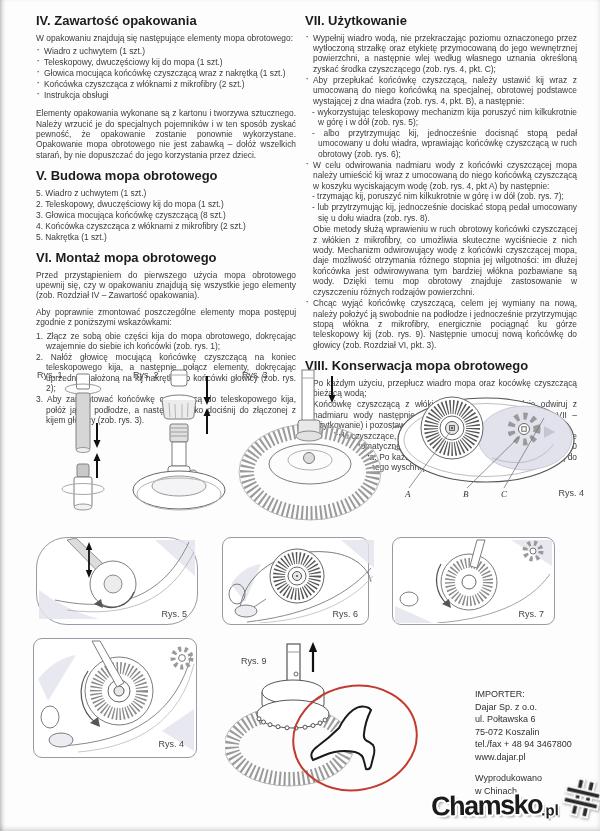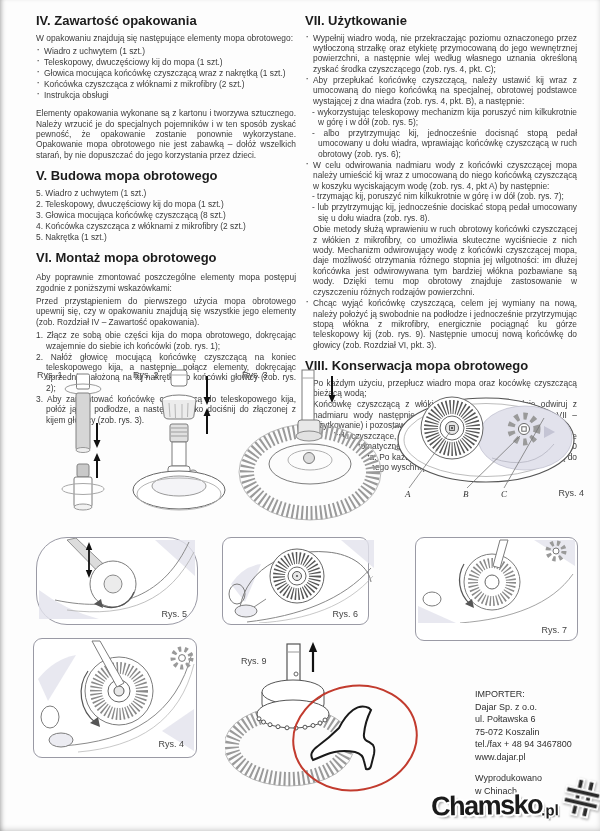--- a/index.html
+++ b/index.html
@@ -70,22 +70,22 @@
     <div>
 
     <div class="num-item">5. Wiadro z uchwytem (1 szt.)</div>
         <div class="num-item">2. Teleskopowy, dwuczęściowy kij do mopa (1 szt.)</div>
         <div class="num-item">3. Głowica mocująca końcówkę czyszczącą (8 szt.)</div>
         <div class="num-item">4. Końcówka czyszcząca z włóknami z mikrofibry (2 szt.)</div>
         <div class="num-item">5. Nakrętka (1 szt.)</div>
       </div>
 
     <div class="sec-title">VI. Montaż mopa obrotowego</div>
+    <div class="para">Przed przystąpieniem do pierwszego użycia mopa obrotowego upewnij się, czy w opakowaniu znajdują się wszystkie jego elementy (zob. Rozdział IV – Zawartość opakowania).</div>
     <div class="para" style="margin-top:6px">Aby poprawnie zmontować poszczególne elementy mopa postępuj zgodnie z poniższymi wskazówkami:</div>
-    <div class="para">Przed przystąpieniem do pierwszego użycia mopa obrotowego upewnij się, czy w opakowaniu znajdują się wszystkie jego elementy (zob. Rozdział IV – Zawartość opakowania).</div>
     <div>
 
     <div class="num-item">1. Złącz ze sobą obie części kija do mopa obrotowego, dokręcając wzajemnie do siebie ich końcówki (zob. rys. 1);</div>
         <div class="num-item">2. Nałóż głowicę mocującą końcówkę czyszczącą na koniec teleskopowego kija, a następnie połącz elementy, dokręcając uprzednio nałożoną na kij nakrętkę do końcówki głowicy (zob. rys. 2);</div>
         <div class="num-item">3. Aby zamontować końcówkę czyszczącą do teleskopowego kija, połóż ją na podłodze, a następnie lekko dociśnij do złączonej z kijem głowicy (zob. rys. 3).</div>
       </div>
   </div>
 
   <div class="col col-right">
     <div class="sec-title first">VII. Użytkowanie</div>
@@ -249,21 +249,21 @@
         <circle cx="74" cy="38" r="4.5" fill="#e8e8e8" stroke="#555"></circle>
         <circle cx="74" cy="38" r="1.1" fill="#555"></circle>
       </g>
       <ellipse cx="14" cy="56" rx="8" ry="10" fill="none" stroke="#7c7c7c"></ellipse>
       <ellipse cx="23" cy="73" rx="11" ry="6" fill="#ececf2" stroke="#7c7c7c"></ellipse>
       <line x1="31" y1="69" x2="43" y2="61" stroke="#8a8a8a"></line>
     </svg>
     <div class="fig-label">Rys. 6</div>
   </div>
 
-  <div class="fig fig-box" style="left:415px; top:537px; width:163px; height:104px;text-decoration:underline;">
+  <div class="fig fig-box" style="left:392px; top:537px; width:163px; height:88px;text-decoration:underline;">
     <svg width="161" height="85" viewBox="0 0 161 85">
       <path d="M118,2 L159,2 L159,28 Z" fill="var(--shade)" opacity="0.8"></path>
       <path d="M2,68 L40,85 L2,85 Z" fill="var(--shade)" opacity="0.8"></path>
       <path d="M157,36 C136,66 96,81 44,85" fill="none" stroke="#9a9a9a" stroke-width="0.9"></path>
       <circle cx="76" cy="44" r="28" fill="#fff" stroke="#7c7c7c"></circle>
       <circle cx="76" cy="44" r="19" fill="none" stroke="#8a8a8a" stroke-width="10" stroke-dasharray="1.4 2"></circle>
       <circle cx="76" cy="44" r="7" fill="#fff" stroke="#666"></circle>
       <polygon points="84,2 92,2 84,30 77,28" fill="#fff" stroke="#7c7c7c"></polygon>
       <path d="M48,26 A32 32 0 0 0 54,66" fill="none" stroke="#555" stroke-width="1.2"></path>
       <polygon points="56,61 58,70 49,66" fill="#555"></polygon>

